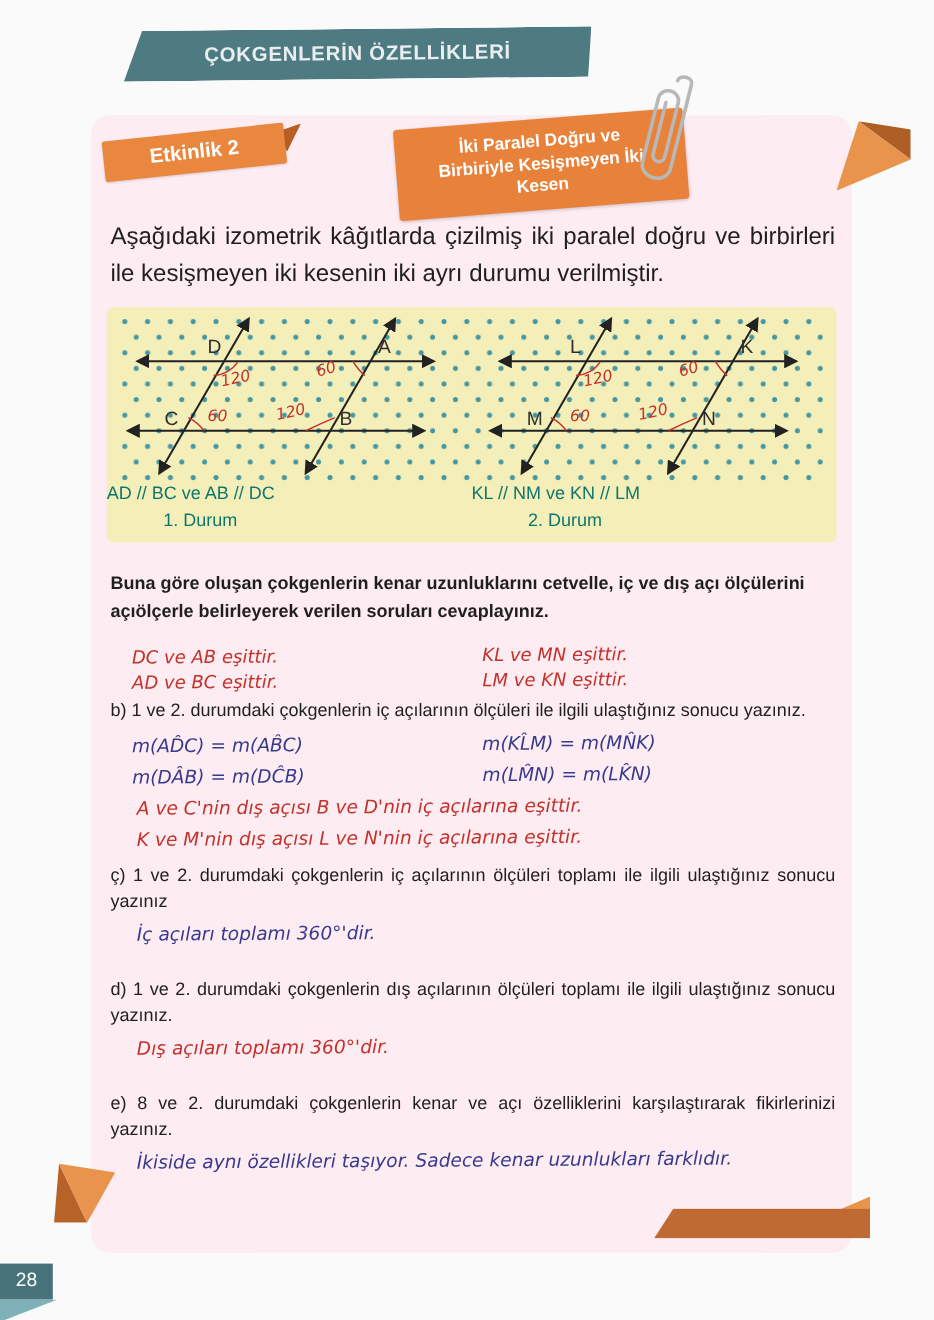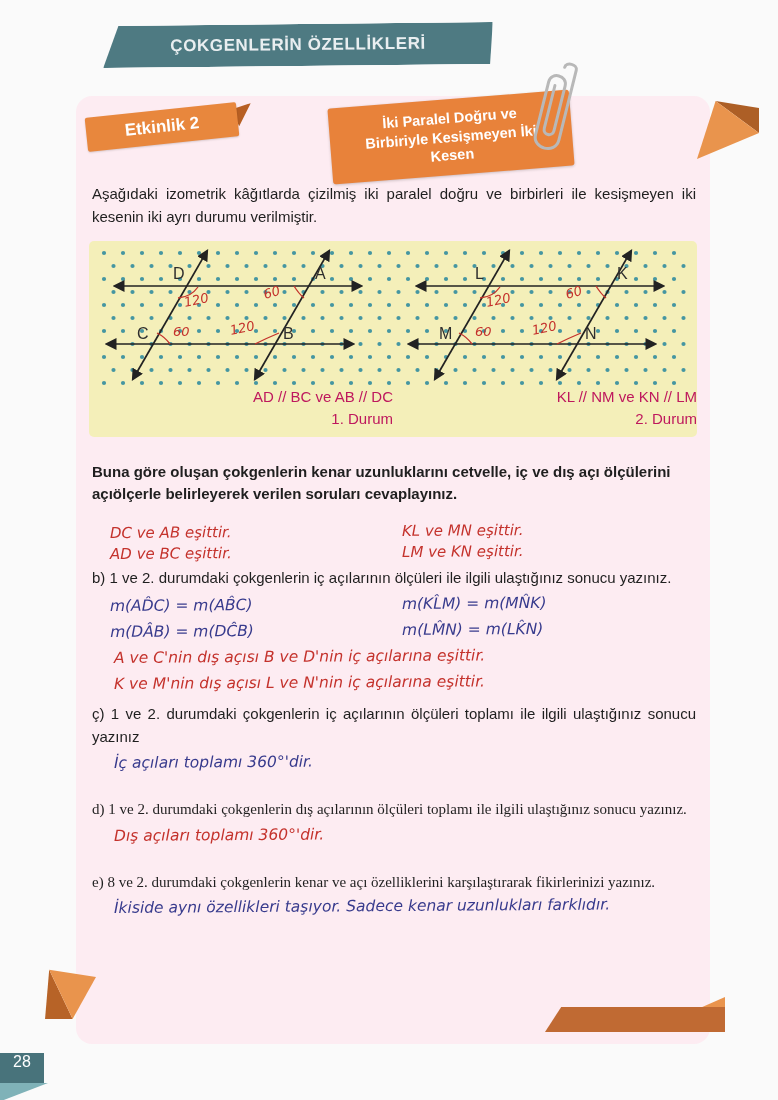--- a/index.html
+++ b/index.html
@@ -55,40 +55,40 @@
     background:#e9944d;clip-path:polygon(10% 12%,100% 25%,55% 100%);}
   .bm-left-dark{position:absolute;left:44px;top:963px;width:52px;height:56px;
     background:#b76327;clip-path:polygon(10% 12%,55% 100%,2% 100%);}
   .ribbon-bottom{position:absolute;left:545px;top:1007px;width:180px;height:25px;
     background:#c06a33;clip-path:polygon(9% 0,100% 0,100% 100%,0 100%);}
   .ribbon-fold{position:absolute;left:700px;top:997px;width:25px;height:11px;
     background:#e9944d;clip-path:polygon(0 100%,100% 0,100% 100%);}
   
   .pagenum{position:absolute;left:0;top:1053px;width:44px;height:30px;
     background:#48737b;color:#fff;font-size:16px;
-    display:flex;align-items:flex-start;justify-content:center;}
+    display:flex;align-items:center;justify-content:center;}
   .pagenum-fold{position:absolute;left:0;top:1083px;width:48px;height:17px;
     background:#7fb2b8;clip-path:polygon(0 0,100% 0,8% 100%,0 100%);}
   
-  .intro{font-size:15px;line-height:1.55;margin:0 0 12px 2px;text-align:justify;}
+  .intro{font-size:20px;line-height:1.55;margin:0 0 12px 2px;text-align:justify;}
   .yellow{position:relative;width:608px;height:196px;background:#f4efb9;
     border-radius:5px;margin-left:-1px;}
   .captions{position:absolute;left:0;top:147px;width:100%;display:flex;}
-  .cap-half{width:50%;text-align:right;font-size:15px;color:#be185d;}
-  .cap-line2{margin-top:5px;}
+  .cap-half{width:50%;text-align:left;font-size:15px;color:#0f766e;}
+  .cap-line2{margin-top:5px;padding-left:47px;}
   .instruction{font-size:15px;line-height:1.5;font-weight:bold;margin:24px 0 14px 2px;}
   .q{font-size:15px;line-height:1.5;margin:0 0 2px 2px;text-align:justify;}
   .hw{font-family:"DejaVu Sans",cursive;font-style:italic;}
   .hw-red{color:#c4322c;}
   .hw-blue{color:#383b8d;}
   .ans-grid{display:grid;grid-template-columns:292px 1fr;
     padding:2px 0 6px 20px;row-gap:3px;font-size:15px;transform:rotate(-.4deg);}
   .ans-grid.math{font-size:15.5px;row-gap:8px;padding-top:4px;}
   .ans-line{padding:2px 0 6px 24px;font-size:15.5px;transform:rotate(-.4deg);}
-  .mb6{margin-bottom:6px;} .mt22{margin-top:22px;font-family:Liberation Serif, serif;}
+  .mb6{margin-bottom:6px;} .mt22{margin-top:22px;}
   svg text{font-family:"Liberation Sans",sans-serif;}
   .red-num{font-family:"DejaVu Sans",cursive;font-style:italic;font-size:13px;fill:#c4322c;}
   .vtx{font-size:16px;fill:#2e2e2e;}
 </style>
 </head>
 <body>
 
 <div class="chapter-bar">
   <span>ÇOKGENLERİN ÖZELLİKLERİ</span>
 </div>

